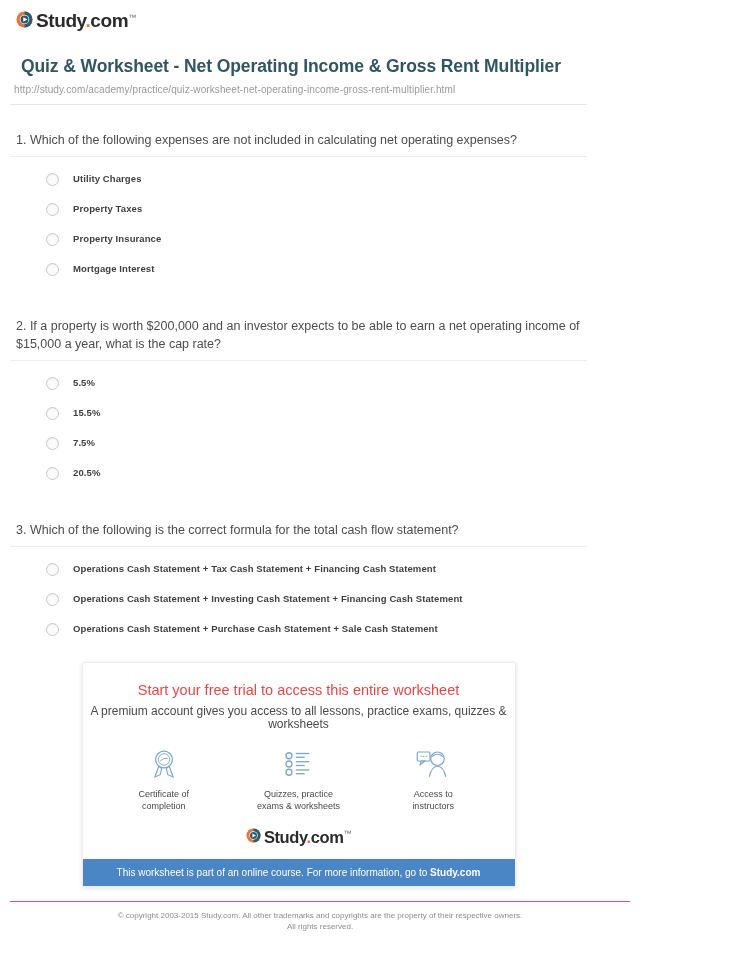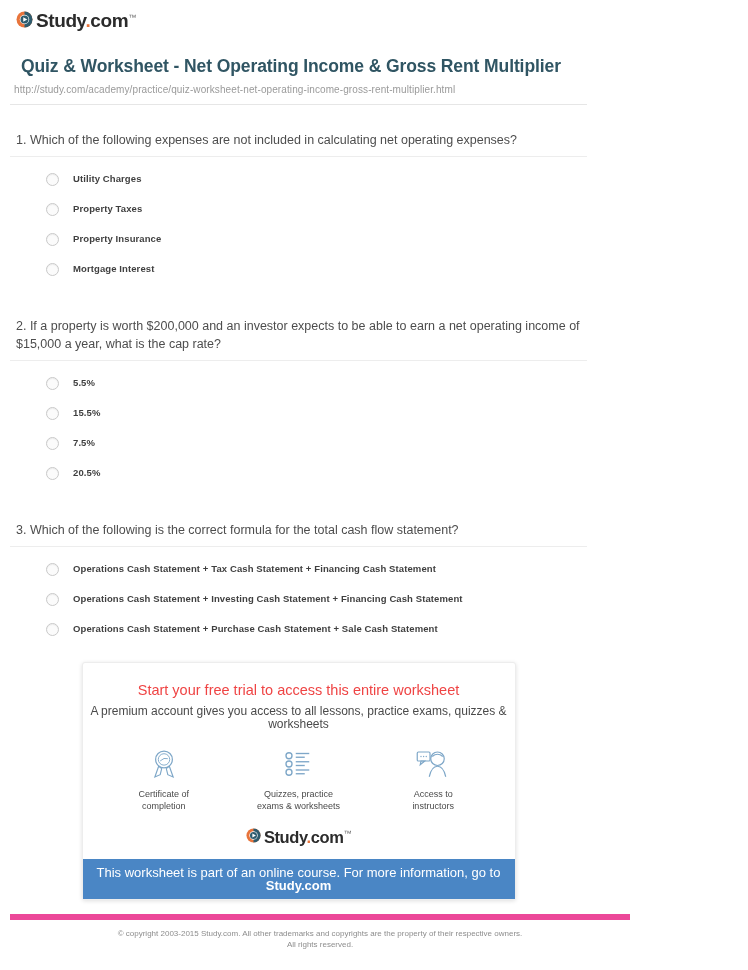--- a/index.html
+++ b/index.html
@@ -168,31 +168,31 @@
     align-items: center;
     justify-content: center;
     padding: 6px 0 12px 0;
   }
   .promo-logo .brand-mark { width: 15px; height: 15px; flex: 0 0 15px; }
   .promo-logo .brand-text { font-size: 16.5px; }
   .promo-banner {
     background: #4a86c5;
     color: #ffffff;
     text-align: center;
-    font-size: 13px;
+    font-size: 10px;
     padding: 7px 0;
     line-height: 13px;
   }
   .promo-banner b { font-weight: bold; }
 
   
   .footer {
     margin: 14px auto 0 auto;
     width: 620px;
-    border-top: 6px solid #ec4899;
+    border-top: 1px solid #ec4899;
     padding-top: 8px;
     text-align: center;
     font-size: 8px;
     color: #8d8d8d;
     line-height: 11px;
   }
 </style>
 </head>
 <body>
 

